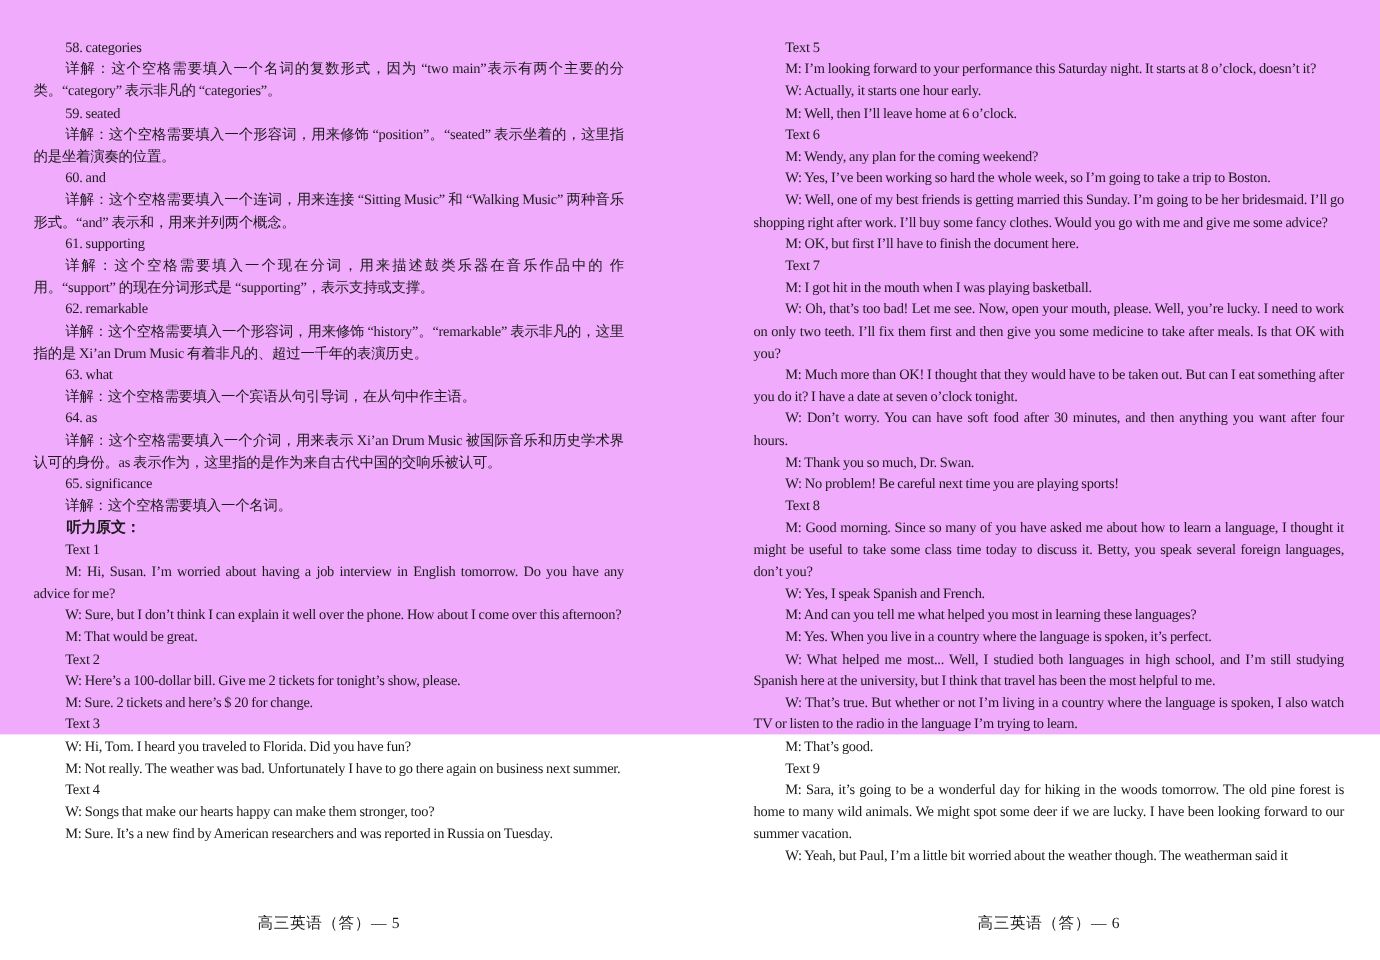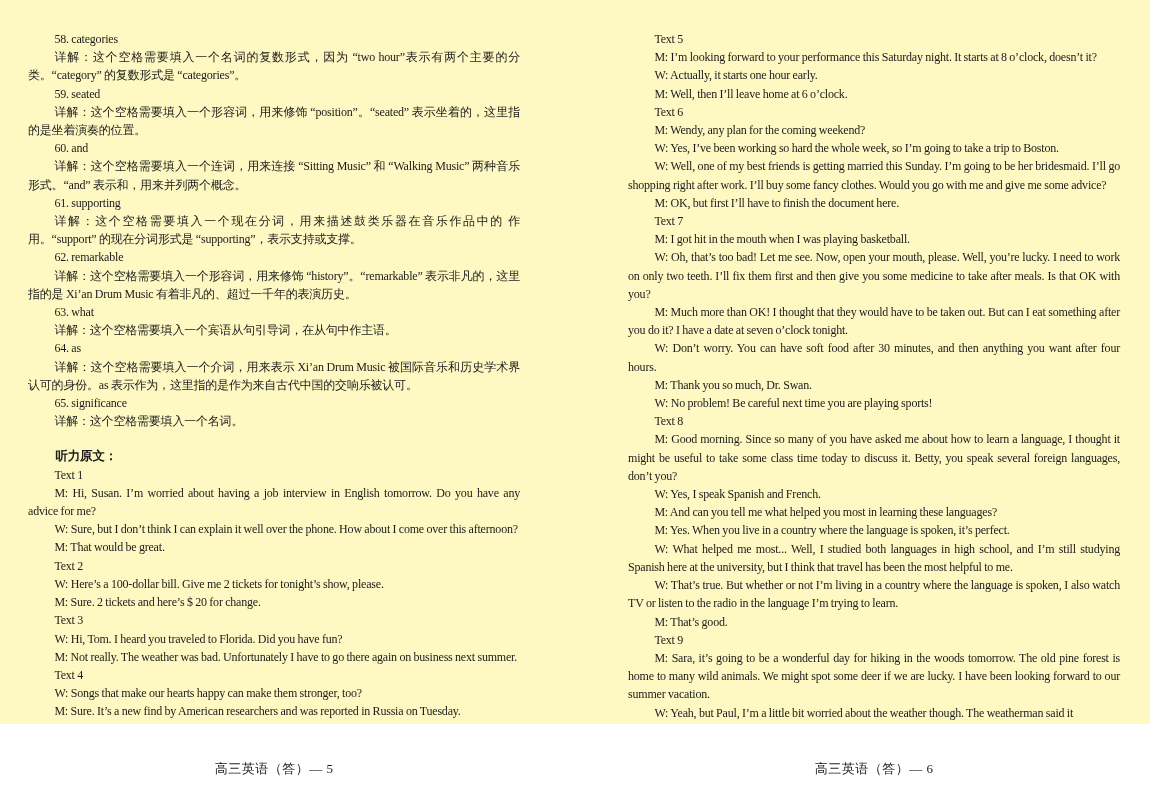--- a/index.html
+++ b/index.html
@@ -10,22 +10,22 @@
   body {
     width: 1150px;
     height: 800px;
     overflow: hidden;
     font-family: "Liberation Serif", serif;
     color: #1b1b1b;
   }
   .sheet {
     position: relative;
     width: 1150px;
-    height: 724px;
-    background: #fef9c3;
+    height: 612px;
+    background: #f0abfc;
   }
   .col {
     position: absolute;
     top: 30px;
     height: 745px;
   }
   .col-left  { left: 28px;  width: 492px; }
   .col-right { left: 628px; width: 492px; }
   .content {}
   .para {
@@ -35,21 +35,20 @@
     line-height: 18.2px;
     letter-spacing: -0.2px;
     text-align: justify;
     text-indent: 2.2em;
     word-spacing: -0.3px;
   }
   .para.section {
     font-family: "Liberation Sans", sans-serif;
     font-weight: bold;
     font-size: 12.5px;
-    margin-top: 17px;
   }
   .para.item, .para.texthead {
     text-align: left;
   }
   .footer {
     position: absolute;
     top: 730px;
     left: 0;
     right: 0;
     text-align: center;
@@ -60,21 +59,21 @@
 </head>
 <body>
 
 <div class="sheet">
 
   <section class="col col-left">
     <div class="content">
 
         <p class="para item">58. categories</p>
 
-        <p class="para explain">详解：这个空格需要填入一个名词的复数形式，因为 “two hour”表示有两个主要的分类。“category” 的复数形式是 “categories”。</p>
+        <p class="para explain">详解：这个空格需要填入一个名词的复数形式，因为 “two main”表示有两个主要的分类。“category” 表示非凡的 “categories”。</p>
 
         <p class="para item">59. seated</p>
 
         <p class="para explain">详解：这个空格需要填入一个形容词，用来修饰 “position”。“seated” 表示坐着的，这里指的是坐着演奏的位置。</p>
 
         <p class="para item">60. and</p>
 
         <p class="para explain">详解：这个空格需要填入一个连词，用来连接 “Sitting Music” 和 “Walking Music” 两种音乐形式。“and” 表示和，用来并列两个概念。</p>
 
         <p class="para item">61. supporting</p>

